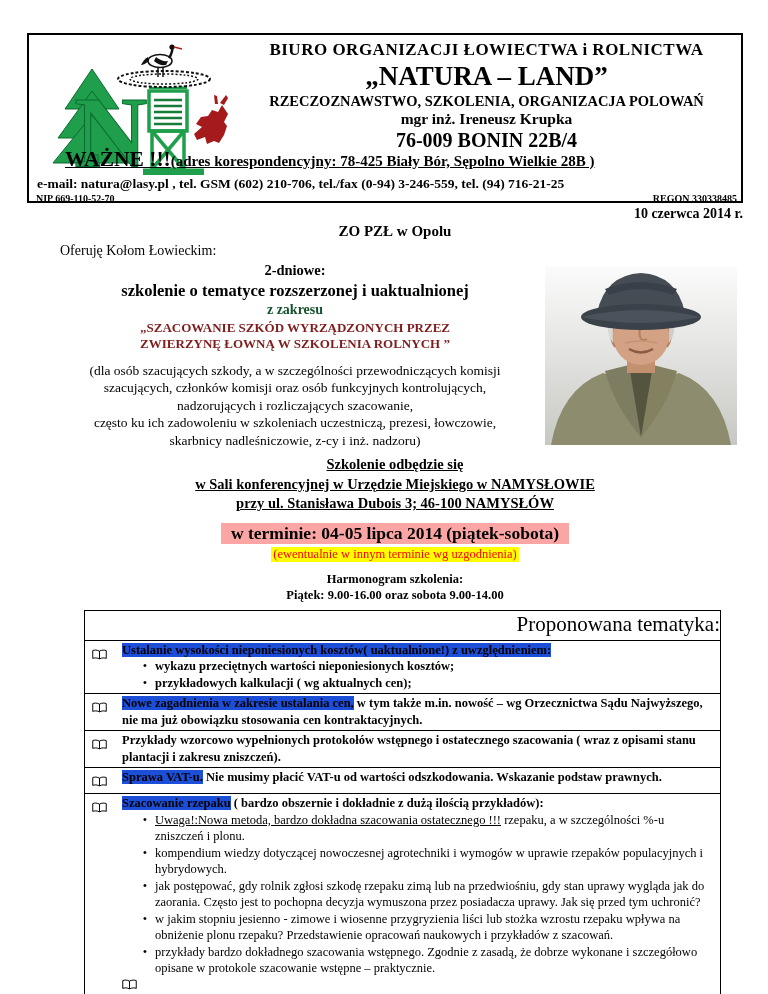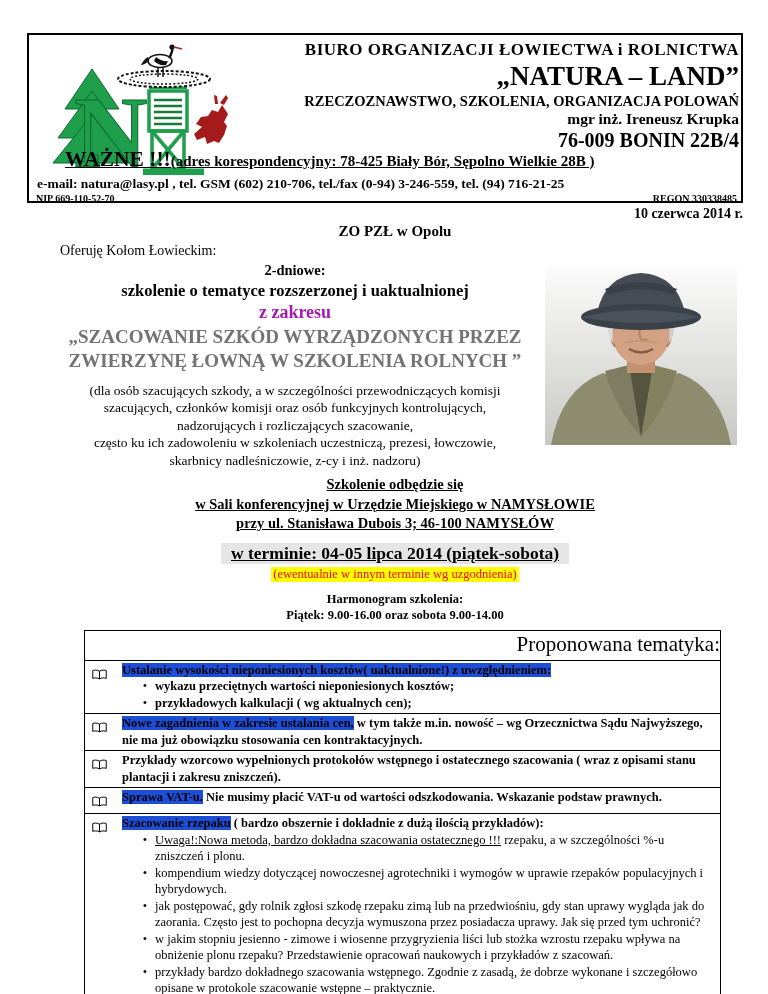--- a/index.html
+++ b/index.html
@@ -2,50 +2,50 @@
 <html><head>
 <meta charset="utf-8">
 <style>
   html,body{margin:0;padding:0;background:#ffffff;}
   body{width:768px;height:994px;font-family:"Liberation Serif",serif;color:#000;}
   .page{position:relative;width:768px;height:994px;overflow:hidden;background:#fff;}
 
   
   .header-box{position:relative;margin:33px 25px 0 27px;height:170px;border:2px solid #000;box-sizing:border-box;}
   .logo{position:absolute;left:23px;top:8px;width:182px;height:132px;}
-  .header-text{position:absolute;left:205px;top:5px;width:505px;text-align:right;font-weight:bold;line-height:1.18;}
+  .header-text{position:absolute;left:205px;top:5px;width:505px;text-align:center;font-weight:bold;line-height:1.18;}
   .h-line1{font-size:17px;letter-spacing:.5px;}
   .h-brand{font-size:27px;margin-top:1px;}
   .h-line3{font-size:14.5px;}
   .h-person{font-size:15.5px;}
   .h-postal{font-size:20px;margin-top:1px;}
   .important-line{position:absolute;left:36px;top:112px;white-space:nowrap;text-decoration:underline;font-weight:bold;}
   .imp-big{font-size:21.5px;}
   .imp-rest{font-size:15px;}
   .contact-line{position:absolute;left:8px;top:141px;font-weight:bold;font-size:13.5px;white-space:nowrap;}
   .nip-row{position:absolute;left:7px;right:4px;top:158px;display:flex;justify-content:space-between;font-size:10px;font-weight:bold;}
 
   
   .date-line{margin:3px 25px 0 0;text-align:right;font-weight:bold;font-size:14px;}
   .center-wide{margin-left:50px;width:690px;text-align:center;}
   .recipient{font-weight:bold;font-size:15px;margin-top:1px;}
   .offer-intro{margin:3px 0 0 60px;font-size:14px;}
   .course-block{margin:3px 0 0 30px;width:530px;text-align:center;}
   .c-duration{font-weight:bold;font-size:14.5px;}
   .c-title{font-weight:bold;font-size:16.5px;margin-top:2px;}
-  .c-scope-label{font-weight:bold;font-size:18px;color:#a21caf;margin-top:1px;}
-  .c-scope{font-weight:bold;font-size:19px;color:#737373;line-height:1.25;margin-top:2px;}
+  .c-scope-label{font-weight:bold;font-size:14px;color:#14532d;margin-top:1px;}
+  .c-scope{font-weight:bold;font-size:13px;color:#7f1d1d;line-height:1.25;margin-top:2px;}
   .c-audience{font-size:13.5px;line-height:1.3;margin-top:9px;white-space:pre-line;}
 
   .photo{position:absolute;left:545px;top:267px;width:192px;height:177px;}
 
   .venue{margin-top:6px;font-weight:bold;font-size:14.5px;line-height:1.33;}
   .venue div{text-decoration:underline;}
   .term-block{margin-top:10px;}
-  .term-highlight{display:inline-block;background:#e5e5e5;font-weight:bold;font-size:17.5px;text-decoration:underline;padding:0 10px;}
+  .term-highlight{display:inline-block;background:#fca5a5;font-weight:bold;font-size:17.5px;padding:0 10px;}
   .term-alt{margin-top:0;}
   .term-alt span{display:inline-block;background:#ffff00;color:#ff0000;font-size:12.5px;padding:0 2px;}
   .schedule{margin-top:9px;font-weight:bold;font-size:12.5px;line-height:1.3;}
 
   
   .topics-table{margin:6px 0 0 84px;width:637px;border:1px solid #000;box-sizing:border-box;}
   .ttitle{font-size:21px;text-align:right;border-bottom:1px solid #000;padding:1px 0 3px;}
   .trow{display:flex;border-bottom:1px solid #000;padding:1px 0 2px;}
   .trow:last-child{border-bottom:none;}
   .ticon{flex:none;width:30px;padding:4px 0 0 7px;}

